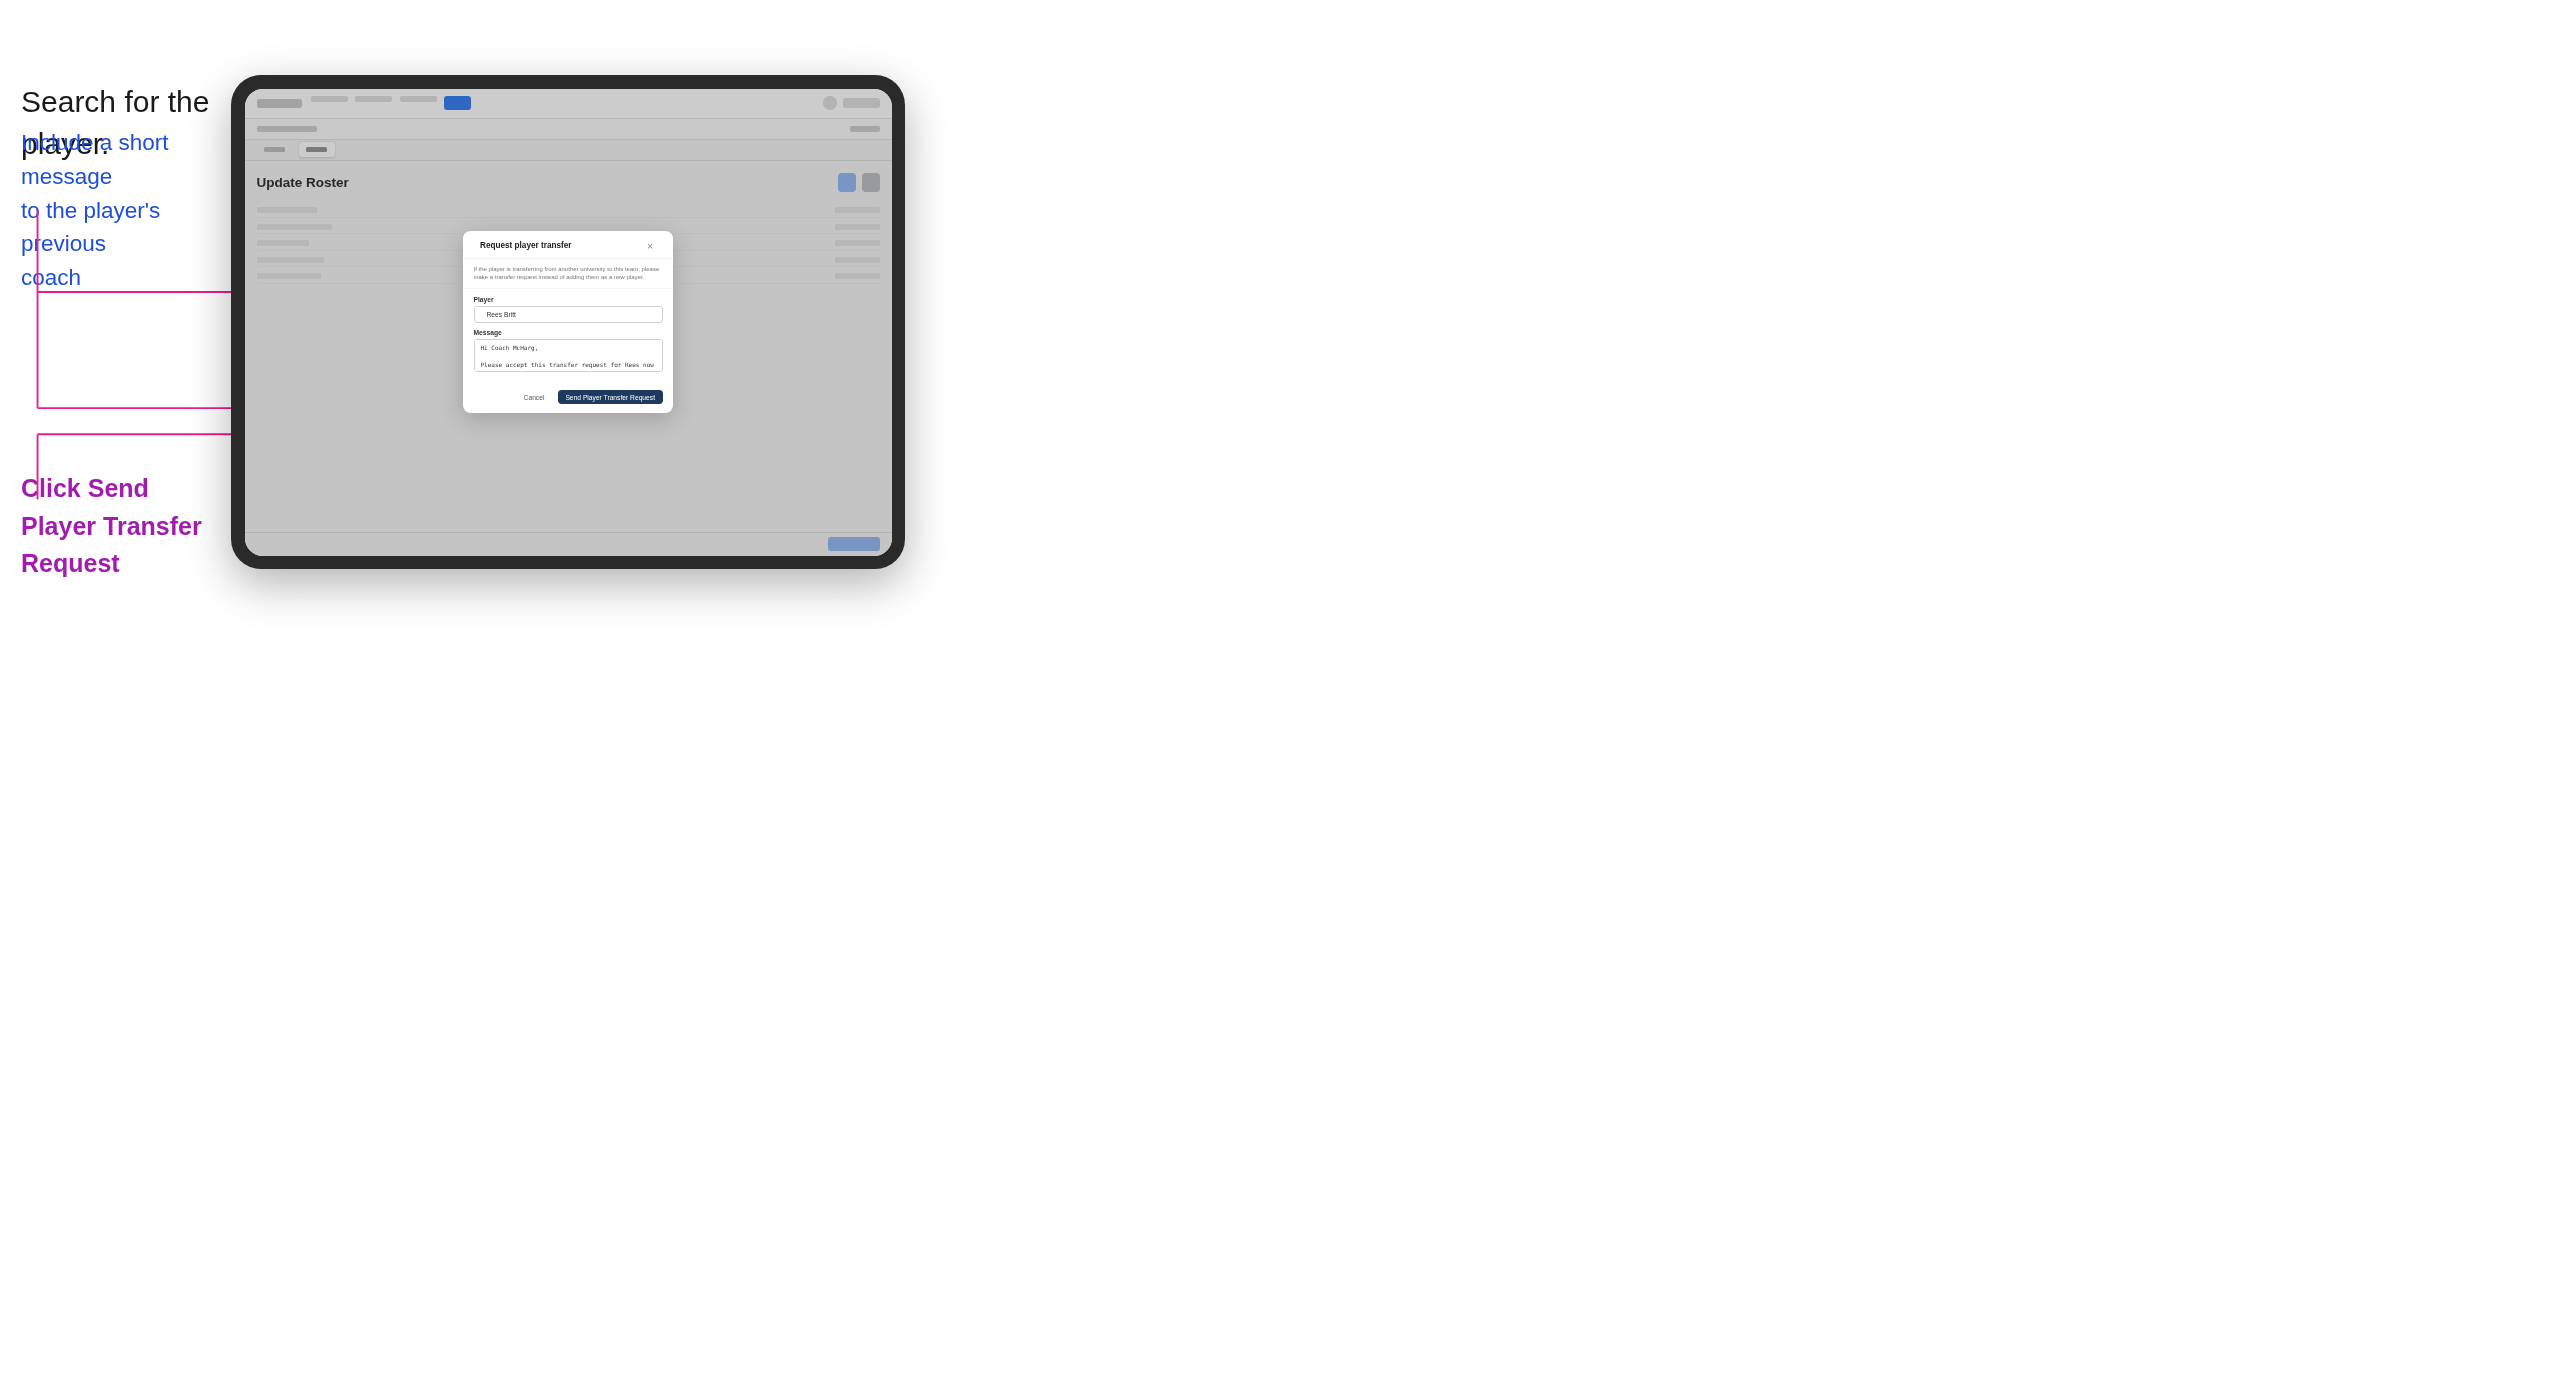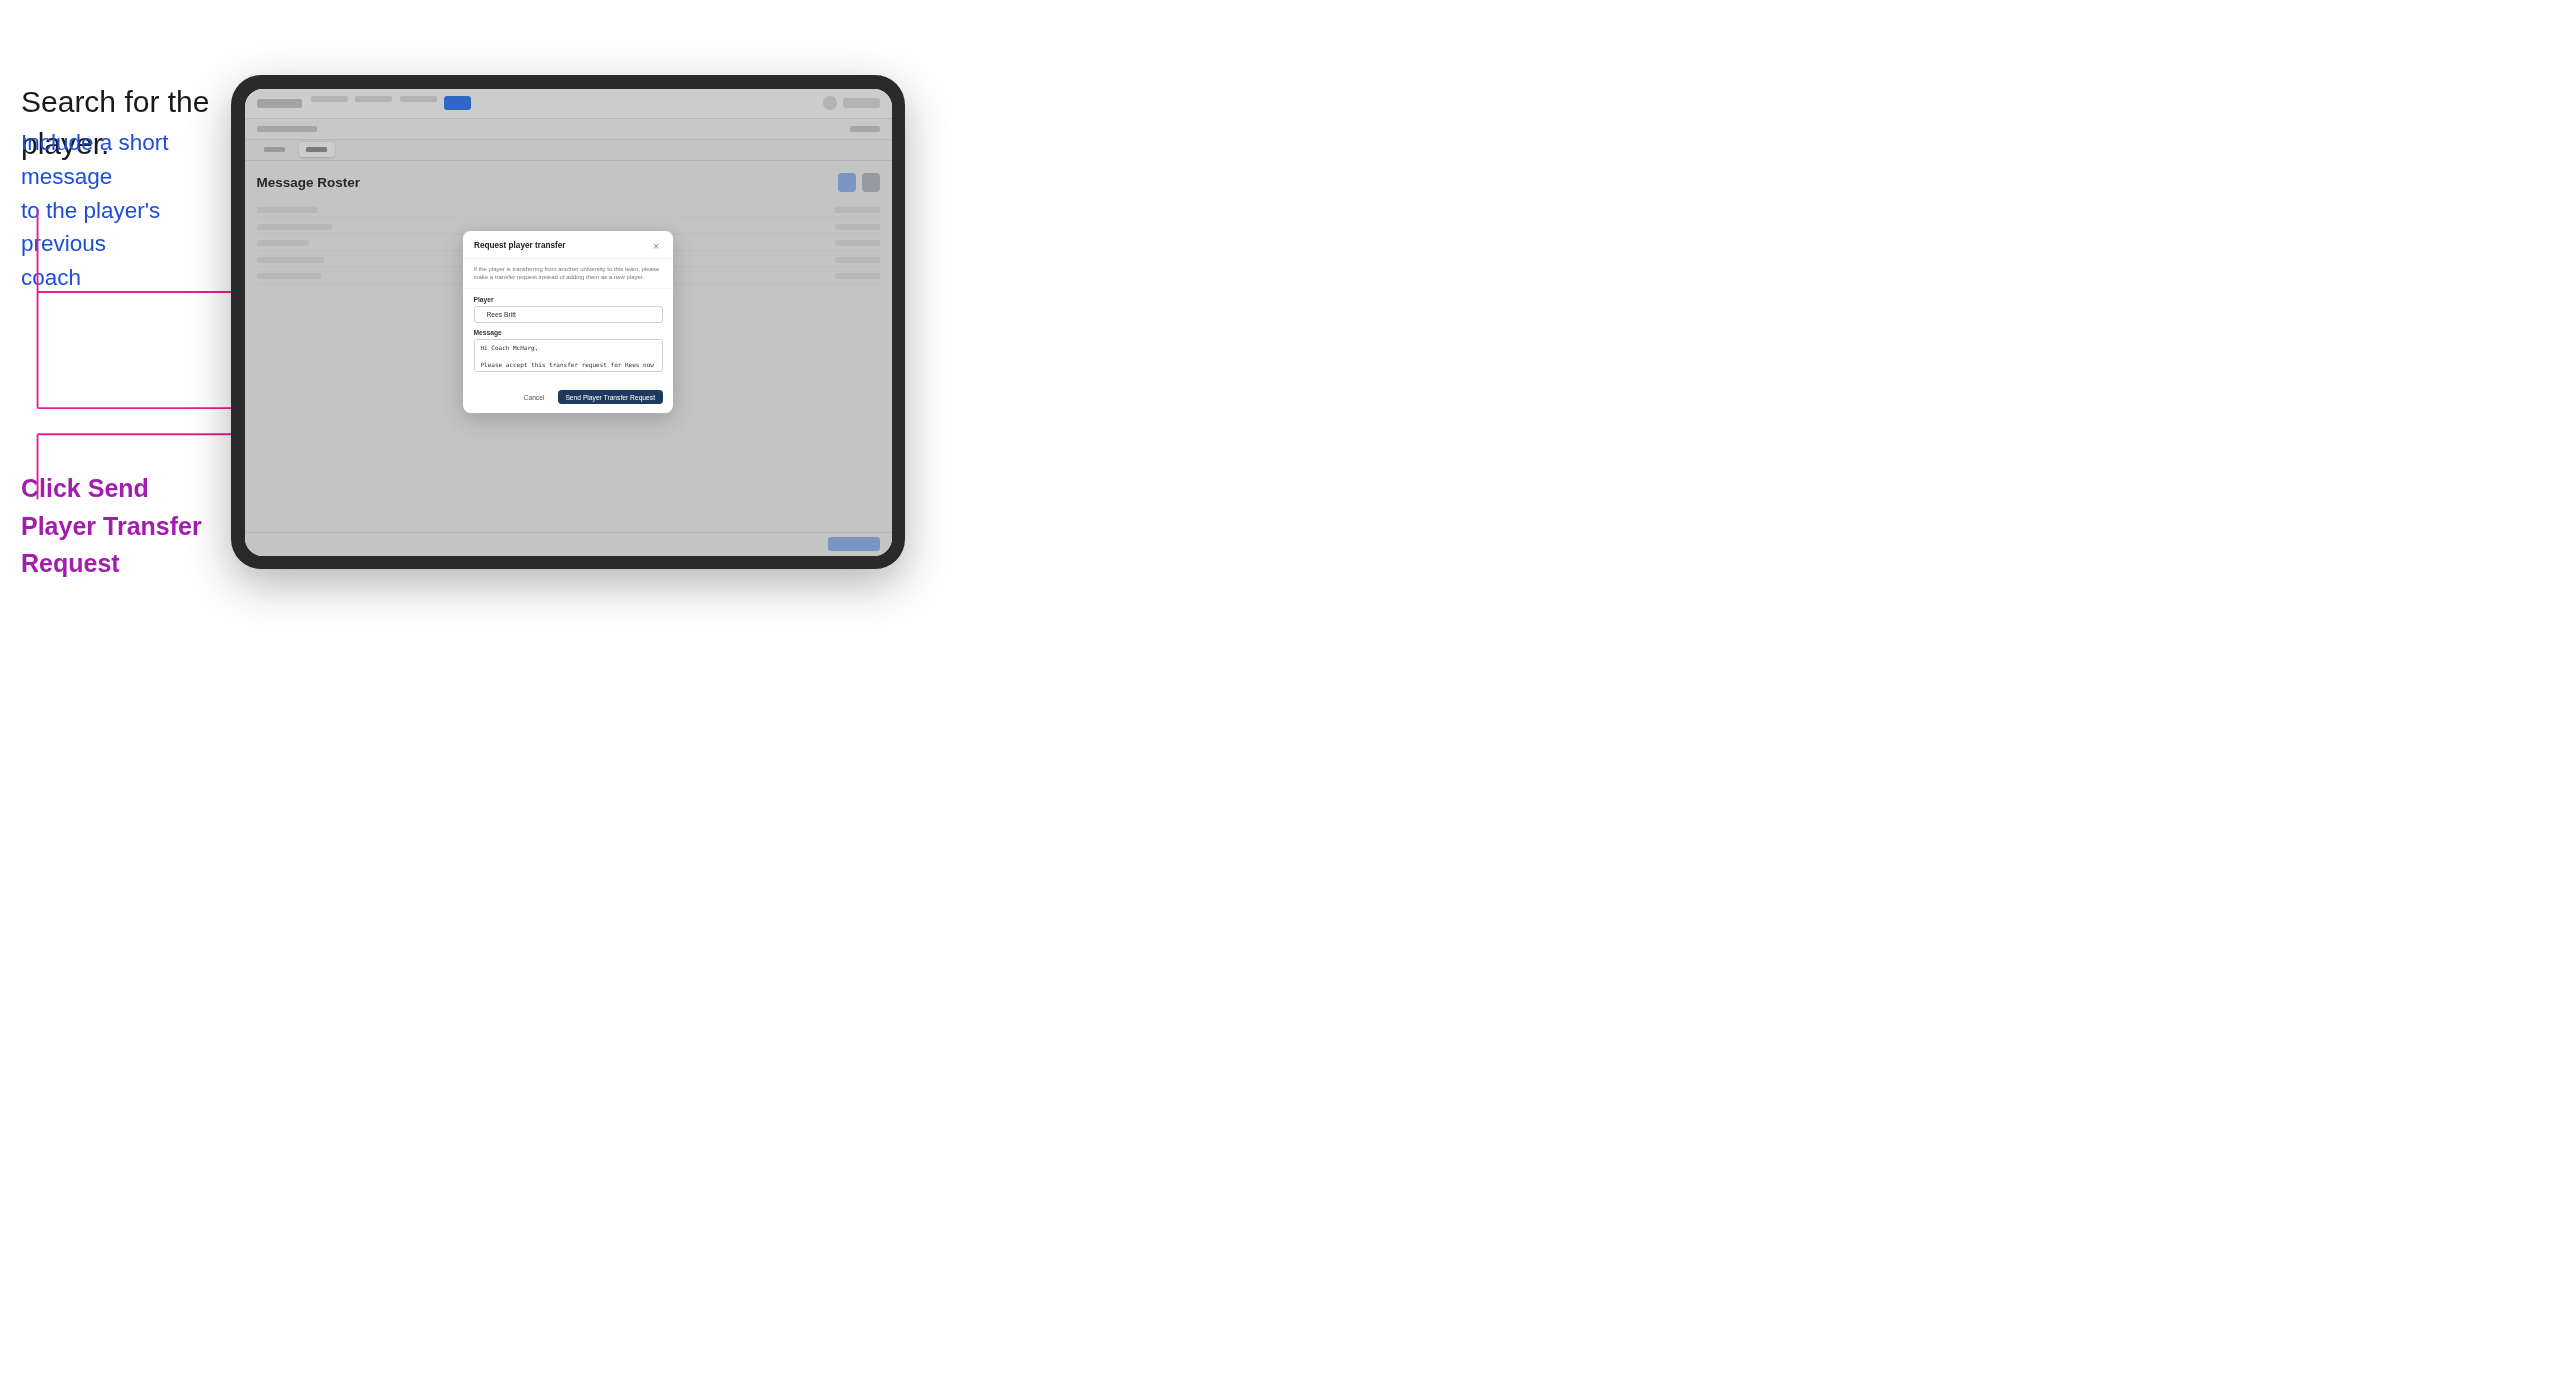--- a/index.html
+++ b/index.html
@@ -282,21 +282,21 @@
       width: 210px;
       box-shadow: 0 6px 24px rgba(0,0,0,0.2);
       padding: 0;
       overflow: hidden;
     }
 
     .modal-header {
       display: flex;
       align-items: center;
       justify-content: space-between;
-      padding: 9px 11px 6px;
+      padding: 9px 17px 6px;
       border-bottom: 0.7px solid #f0f0f0;
     }
 
     .modal-title {
       font-size: 8.2px;
       font-weight: 600;
       color: #1a1a1a;
     }
 
     .modal-close-btn {
@@ -445,21 +445,21 @@
         <div class="tab-item">
             <div class="tab-label"></div>
           </div>
         <div class="tab-item active">
             <div class="tab-label" style="background:#999;"></div>
           </div>
       </div>
 
       <div class="main-content">
         <div class="page-title-bar">
-          <div class="page-title-text">Message Roster</div>
+          <div class="page-title-text">Update Roster</div>
           <div class="action-buttons">
             <div class="action-btn"></div>
             <div class="action-btn-2"></div>
           </div>
         </div>
 
         <div class="roster-table">
           <div class="table-row-item">
             <div class="cell cell-1"></div>
               <div class="cell cell-2"></div>

